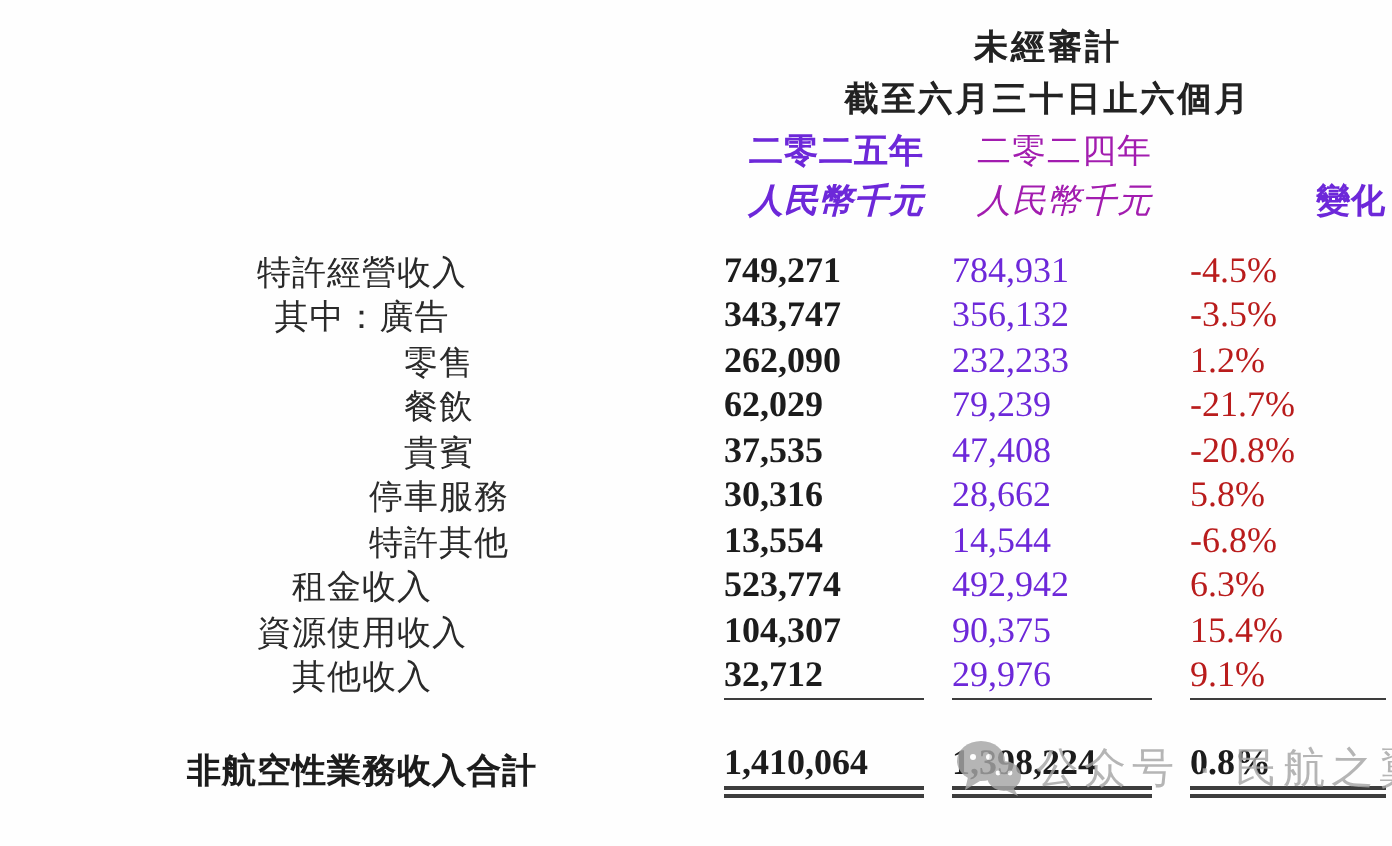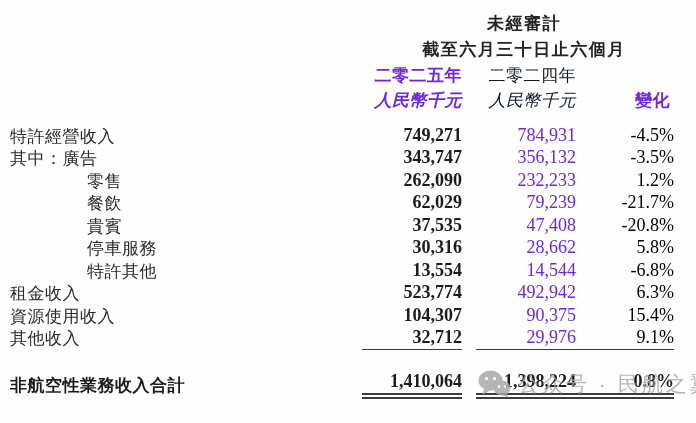--- a/index.html
+++ b/index.html
@@ -13,48 +13,48 @@
   }
   table{
     border-collapse:collapse;
     table-layout:fixed;
     width:696px;
   }
   col.c-label{width:352px;}
   col.c-2025{width:110px;}
   col.c-2024{width:114px;}
   col.c-chg{width:120px;}
-  td{padding:0;vertical-align:middle;font-size:17px;line-height:1;}
+  td{padding:0;vertical-align:middle;font-size:17px;line-height:1;text-align:center;}
   td.label{padding-left:10px;letter-spacing:0.5px;white-space:nowrap;}
   td.label.sub{padding-left:87px;}
   td.numcell{text-align:right;}
-  td.chg{padding-right:26px;}
+  td.chg{padding-right:3px;}
   .num{
-    width:100px;margin-left:auto;text-align:right;
+    width:100px;margin-left:auto;text-align:left;
     font-size:18px;line-height:1;padding-bottom:3px;
   }
   td.chg .num{width:98px;}
   .b{font-weight:bold;color:#1c1c1c;}
   .hdr-center{text-align:center;font-weight:bold;vertical-align:bottom;
     font-size:17px;letter-spacing:1.5px;color:#222;}
   .hdr-right{text-align:right;font-weight:bold;vertical-align:bottom;
     font-size:17px;letter-spacing:0.5px;color:#6d28d9;}
-  .hdr-right.reg{font-weight:normal;color:#0f172a;}
+  .hdr-right.reg{font-weight:normal;color:#a21caf;}
   .ital{font-style:italic;}
   tr.r-head1 td{height:32px;}
   tr.r-head td{height:26px;}
   tr.r-units td{height:25px;}
   tr.r-spacer td{height:16px;}
   tr.r-data td{height:22.5px;}
   tr.r-gap td{height:22px;}
   tr.r-total td{height:26px;font-weight:bold;color:#1c1c1c;}
   tr.r-underline .num{border-bottom:1.5px solid #3d3d3d;}
   tr.r-total .num{border-bottom:6px double #3d3d3d;font-size:18px;}
   .v2024{color:#6d28d9;}
-  .chgv{color:#000000;}
+  .chgv{color:#b91c1c;}
   
   #watermark{
     position:absolute;left:478px;top:370px;
     display:flex;align-items:center;gap:7px;
     color:#a6a6a6;opacity:0.82;z-index:5;
     font-family:"Liberation Sans","DejaVu Sans",sans-serif;
     font-size:21px;letter-spacing:3px;white-space:nowrap;
     pointer-events:none;
   }
   #watermark svg{flex:0 0 auto;display:block;}

